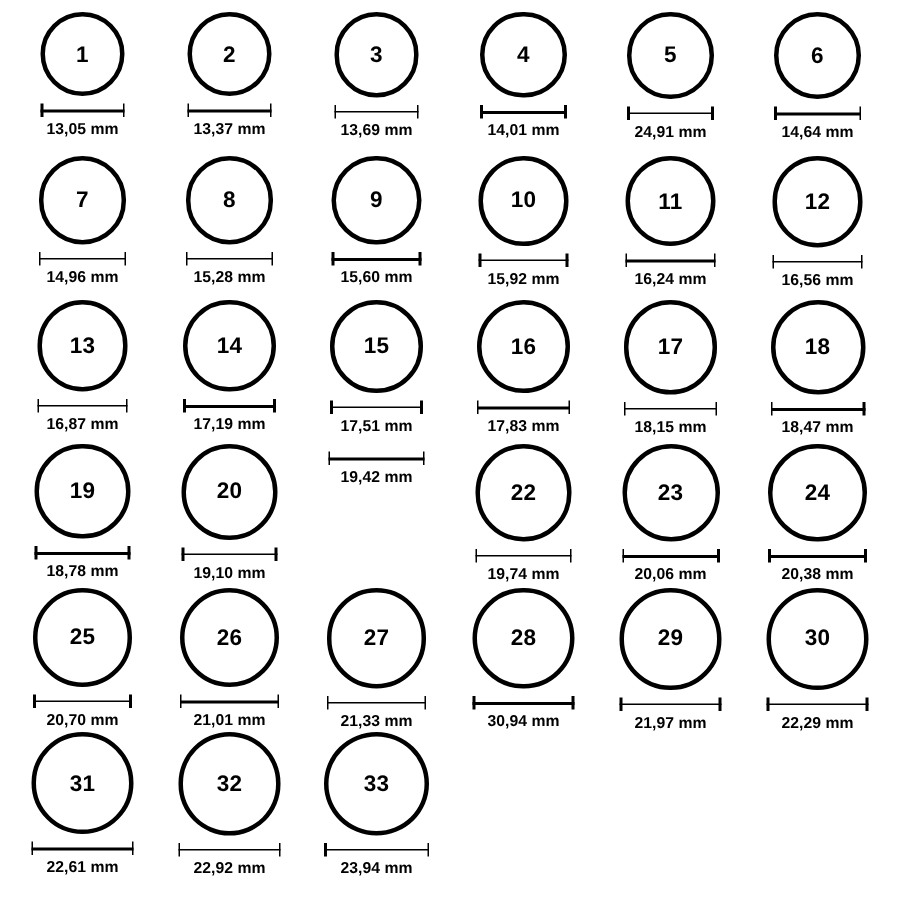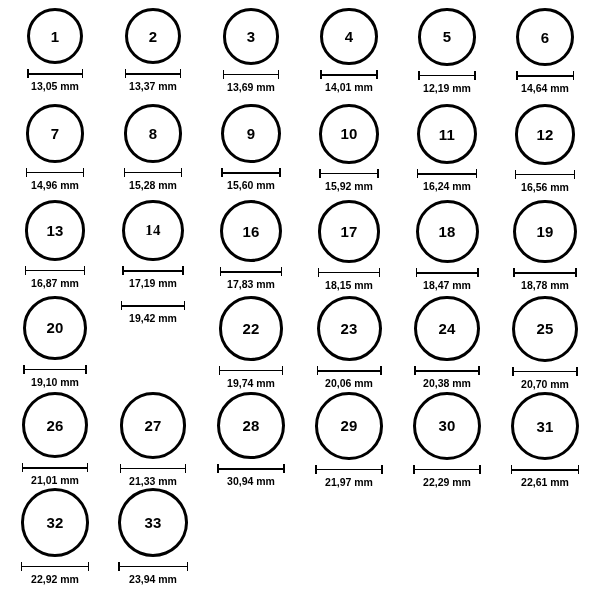--- a/index.html
+++ b/index.html
@@ -139,21 +139,21 @@
       </div>
       <div class="cell">
         <div class="ring" style="width: 57.6px; height: 57.6px; border-color: rgb(0, 0, 0);">
           <span class="ring-label">5</span>
         </div>
         <div class="measure" style="width: 57.6px;">
           <div class="bar"></div>
           <div class="cap left"></div>
           <div class="cap right"></div>
         </div>
-        <div class="mm">12,19 mm</div>
+        <div class="mm">24,91 mm</div>
       </div>
       <div class="cell">
         <div class="ring" style="width: 58px; height: 58px; border-color: rgb(0, 0, 0);">
           <span class="ring-label">6</span>
         </div>
         <div class="measure" style="width: 58px;">
           <div class="bar"></div>
           <div class="cap left"></div>
           <div class="cap right"></div>
         </div>
@@ -230,29 +230,40 @@
           <span class="ring-label">13</span>
         </div>
         <div class="measure" style="width: 60.9px;">
           <div class="bar"></div>
           <div class="cap left"></div>
           <div class="cap right"></div>
         </div>
         <div class="mm">16,87 mm</div>
       </div>
       <div class="cell">
-        <div class="ring" style="width: 61.3px; height: 61.3px; border-color: rgb(0, 0, 0); font-family: Liberation Serif, serif;">
+        <div class="ring" style="width: 61.3px; height: 61.3px; border-color: rgb(0, 0, 0);">
           <span class="ring-label">14</span>
         </div>
         <div class="measure" style="width: 61.3px;">
           <div class="bar"></div>
           <div class="cap left"></div>
           <div class="cap right"></div>
         </div>
         <div class="mm">17,19 mm</div>
+      </div>
+      <div class="cell">
+        <div class="ring" style="width: 61.7px; height: 61.7px; border-color: rgb(0, 0, 0);">
+          <span class="ring-label">15</span>
+        </div>
+        <div class="measure" style="width: 61.7px;">
+          <div class="bar"></div>
+          <div class="cap left"></div>
+          <div class="cap right"></div>
+        </div>
+        <div class="mm">17,51 mm</div>
       </div>
       <div class="cell">
         <div class="ring" style="width: 62.1px; height: 62.1px; border-color: rgb(0, 0, 0);">
           <span class="ring-label">16</span>
         </div>
         <div class="measure" style="width: 62.1px;">
           <div class="bar"></div>
           <div class="cap left"></div>
           <div class="cap right"></div>
         </div>

